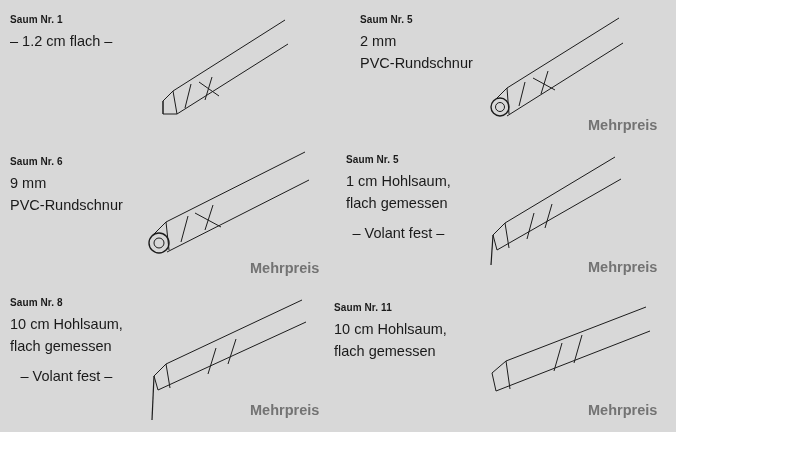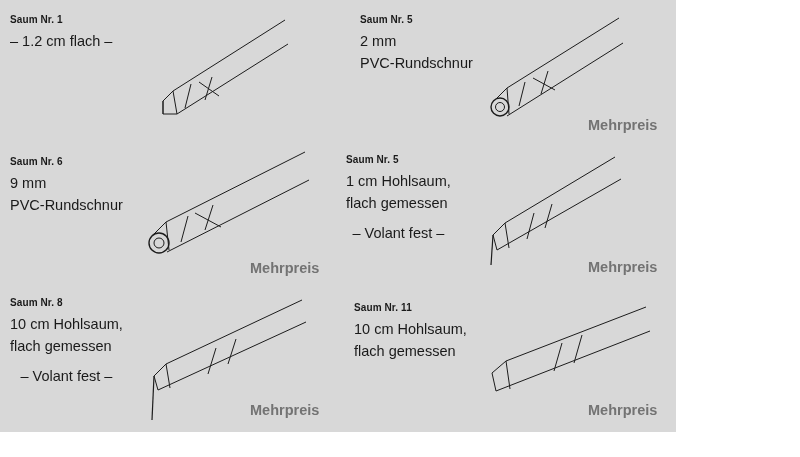--- a/index.html
+++ b/index.html
@@ -152,21 +152,21 @@
       <path class="ln" d="M8,92 L156,24" stroke-width="1"></path>
       <path class="ln" d="M4,78 L8,92" stroke-width="1"></path>
       <path class="ln" d="M16,66 L20,90" stroke-width="1"></path>
       <path class="ln" d="M4,78 L2,122" stroke-width="1.2"></path>
       <path class="ln" d="M58,76 L66,50" stroke-width="1"></path>
       <path class="ln" d="M78,66 L86,41" stroke-width="1"></path>
     </svg>
   </div>
   <div class="price" style="left:250px; top:402px;">Mehrpreis</div>
 
-  <div class="cell" style="left:354px; top:298px;">
+  <div class="cell" style="left:334px; top:298px;">
     <div class="title">Saum Nr. 11</div>
     <div class="sub">10 cm Hohlsaum,</div>
     <div class="sub">flach gemessen</div>
   </div>
   <div class="art" style="left:488px; top:305px;">
     <svg width="165" height="110" viewBox="0 0 165 110">
       <path class="ln" d="M4,68 L18,56 L158,2" stroke-width="1"></path>
       <path class="ln" d="M8,86 L162,26" stroke-width="1"></path>
       <path class="ln" d="M4,68 L8,86" stroke-width="1"></path>
       <path class="ln" d="M18,56 L22,84" stroke-width="1"></path>

